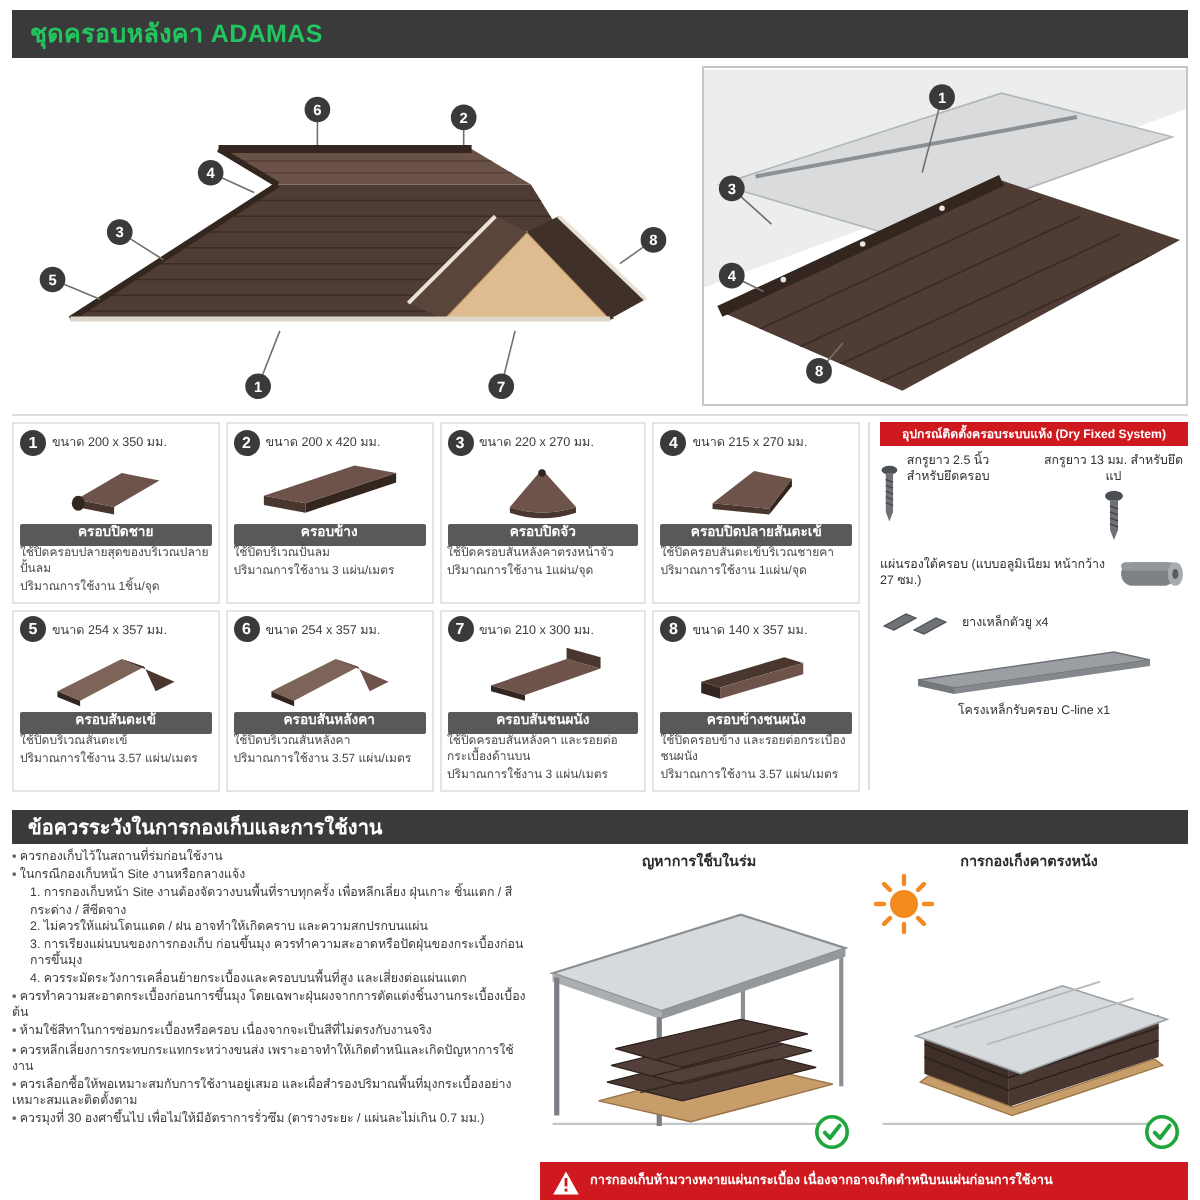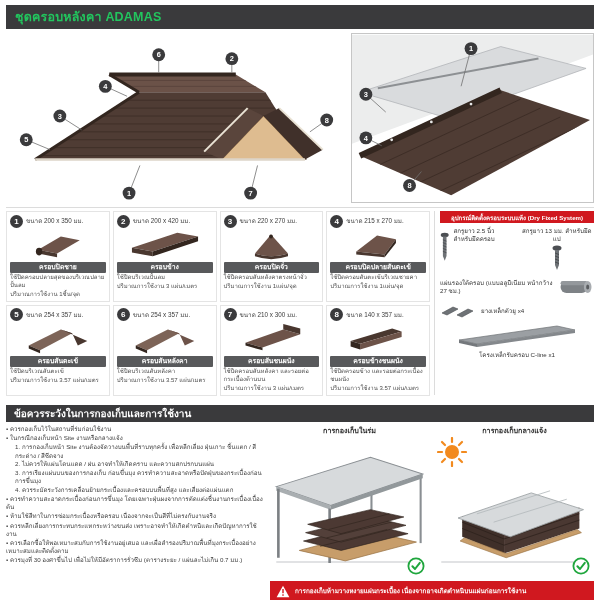--- a/index.html
+++ b/index.html
@@ -379,21 +379,21 @@
           <li>ควรหลีกเลี่ยงการกระทบกระแทกระหว่างขนส่ง เพราะอาจทำให้เกิดตำหนิและเกิดปัญหาการใช้งาน</li>
           <li>ควรเลือกซื้อให้พอเหมาะสมกับการใช้งานอยู่เสมอ และเผื่อสำรองปริมาณพื้นที่มุงกระเบื้องอย่างเหมาะสมและติดตั้งตาม</li>
           <li>ควรมุงที่ 30 องศาขึ้นไป เพื่อไม่ให้มีอัตราการรั่วซึม (ตารางระยะ / แผ่นละไม่เกิน 0.7 มม.)</li>
         </ul>
     </div>
 
     <div class="caution-right">
       <div class="storage-wrap">
 
         <figure class="storage-box">
-          <figcaption>การกองเก็บในร่ม</figcaption>
+          <figcaption>ญหาการใช็บในร่ม</figcaption>
           <svg class="storage-svg" viewBox="0 0 152 118" preserveAspectRatio="xMidYMid meet">
             <line x1="6" y1="112" x2="146" y2="112" stroke="#c3c6c9" stroke-width="1"></line>
             <line x1="97" y1="16" x2="97" y2="80" stroke="#8a8f93" stroke-width="2"></line>
             <line x1="144" y1="30" x2="144" y2="94" stroke="#8a8f93" stroke-width="2"></line>
             <polygon points="6,40 96,12 146,28 58,58" fill="#d7dadc" stroke="#8a8f93" stroke-width="1"></polygon>
             <polygon points="6,40 58,58 58,62 6,44" fill="#a9aeb1"></polygon>
             <polygon points="58,58 146,28 146,32 58,62" fill="#92989b"></polygon>
             <line x1="8" y1="42" x2="8" y2="108" stroke="#7c8084" stroke-width="2.5"></line>
             <line x1="57" y1="61" x2="57" y2="113" stroke="#7c8084" stroke-width="2.5"></line>
             <polygon points="28,101 96,83 140,93 72,111" fill="#c79d6a" stroke="#9a7345" stroke-width="0.7"></polygon>
@@ -404,21 +404,21 @@
             </g>
             <path d="M48,97 L112,81 M54,89 L116,74 M56,81 L114,66" stroke="#332620" stroke-width="0.7" fill="none"></path>
           </svg>
           <svg class="check" width="18" height="18" viewBox="0 0 18 18">
             <circle cx="9" cy="9" r="7.6" fill="#fff" stroke="#1fa63d" stroke-width="1.8"></circle>
             <path d="M5.4 9.3 L8 12 L12.8 5.8" fill="none" stroke="#1fa63d" stroke-width="2" stroke-linecap="round" stroke-linejoin="round"></path>
           </svg>
         </figure>
 
         <figure class="storage-box">
-          <figcaption>การกองเก็บกลางแจ้ง</figcaption>
+          <figcaption>การกองเก็งคาตรงหน้ง</figcaption>
           <svg class="sun" width="30" height="30" viewBox="0 0 30 30">
             <g stroke="#f28a1e" stroke-width="2.2" stroke-linecap="round">
               <line x1="15" y1="1" x2="15" y2="5"></line>
                 <line x1="15" y1="25" x2="15" y2="29"></line>
               <line x1="1" y1="15" x2="5" y2="15"></line>
                 <line x1="25" y1="15" x2="29" y2="15"></line>
               <line x1="5" y1="5" x2="8" y2="8"></line>
                 <line x1="22" y1="22" x2="25" y2="25"></line>
               <line x1="5" y1="25" x2="8" y2="22"></line>
                 <line x1="22" y1="8" x2="25" y2="5"></line>

